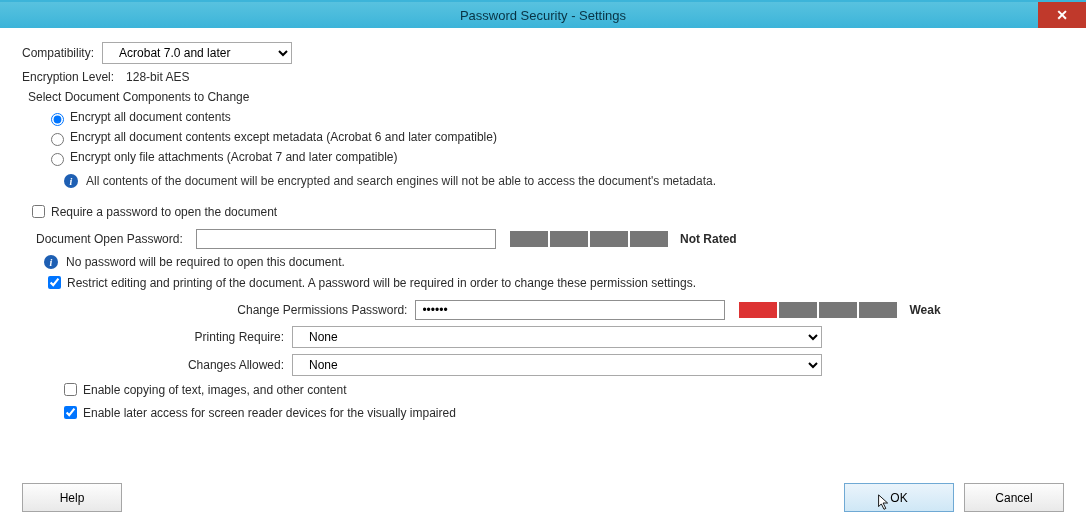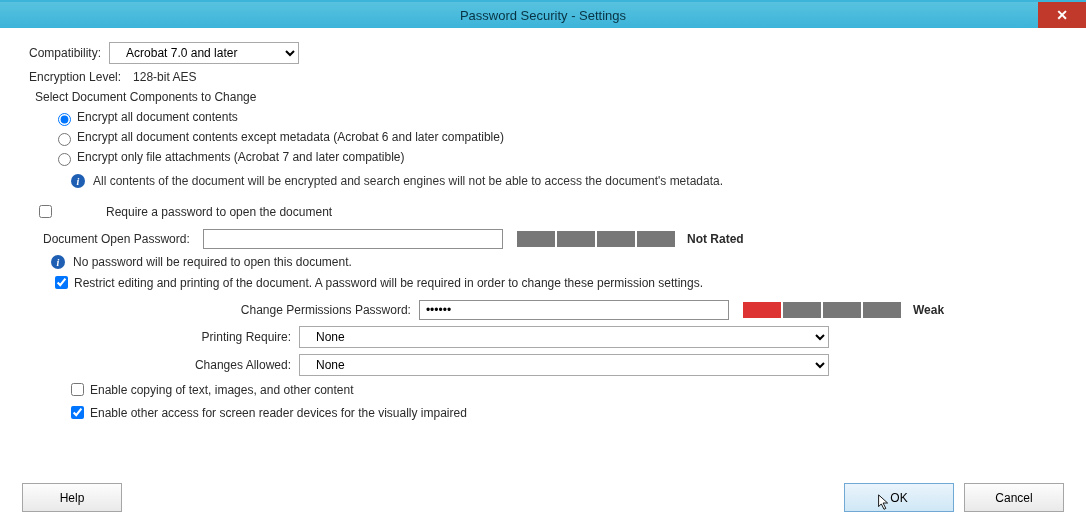--- a/index.html
+++ b/index.html
@@ -36,21 +36,20 @@
     width: 48px; height: 26px;
     background: #c0392b;
     display: flex; align-items: center; justify-content: center;
     color: #fff;
     font-weight: bold;
     font-size: 14px;
     cursor: pointer;
   }
   .content {
     padding: 14px 22px 10px 22px;
-    margin-left: 7px;
   }
   .row { display: flex; align-items: center; margin-bottom: 6px; }
   .row label.lbl { margin-right: 8px; }
   select {
     font-family: inherit;
     font-size: 12px;
     height: 22px;
     border: 1px solid #a9a9a9;
     background: #fff;
     padding: 1px 12px;
@@ -187,21 +186,21 @@
         <input type="radio" name="enc" style="">
         <span>Encrypt only file attachments (Acrobat 7 and later compatible)</span>
       </div>
 
       <div class="info-row">
         <span class="info-icon">i</span>
         <span>All contents of the document will be encrypted and search engines will not be able to access the document's metadata.</span>
       </div>
     </div>
 
-    <div class="top-check" style="margin-top:14px;gap:48px;">
+    <div class="top-check" style="margin-top:14px;">
       <input type="checkbox" style="">
       <span>Require a password to open the document</span>
     </div>
 
     <div class="pwd-row">
       <span class="plabel">Document Open Password:</span>
       <input class="pw1" type="password" value="" style="">
       <span class="strength">
         <span class="bar"></span>
           <span class="bar"></span>
@@ -248,21 +247,21 @@
       </select>
     </div>
 
     <div class="perm-check" style="margin-left:38px;">
       <input type="checkbox" style="">
       <span>Enable copying of text, images, and other content</span>
     </div>
 
     <div class="perm-check" style="margin-left:38px;">
       <input type="checkbox" checked="" style="">
-      <span>Enable other access for screen reader devices for the visually impaired</span>
+      <span>Enable later access for screen reader devices for the visually impaired</span>
     </div>
 
   </div>
 
   <div class="bottom-bar">
     <button class="btn">Help</button>
     <div class="btn-right">
       <button class="btn primary">OK</button>
       <button class="btn">Cancel</button>
     </div>

